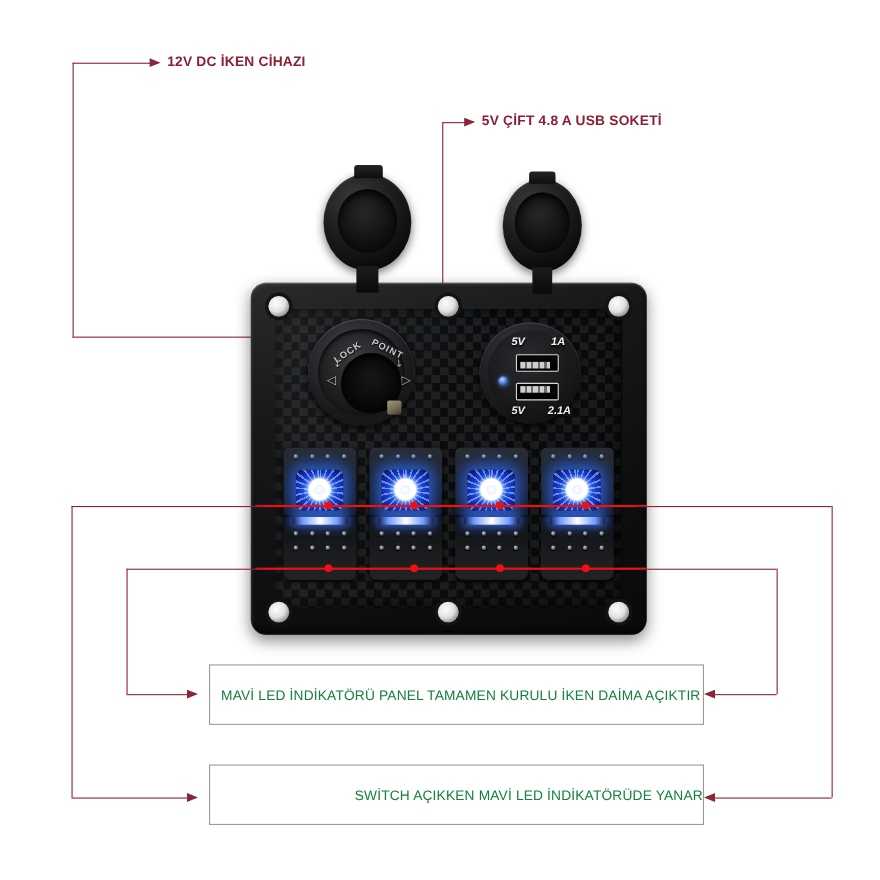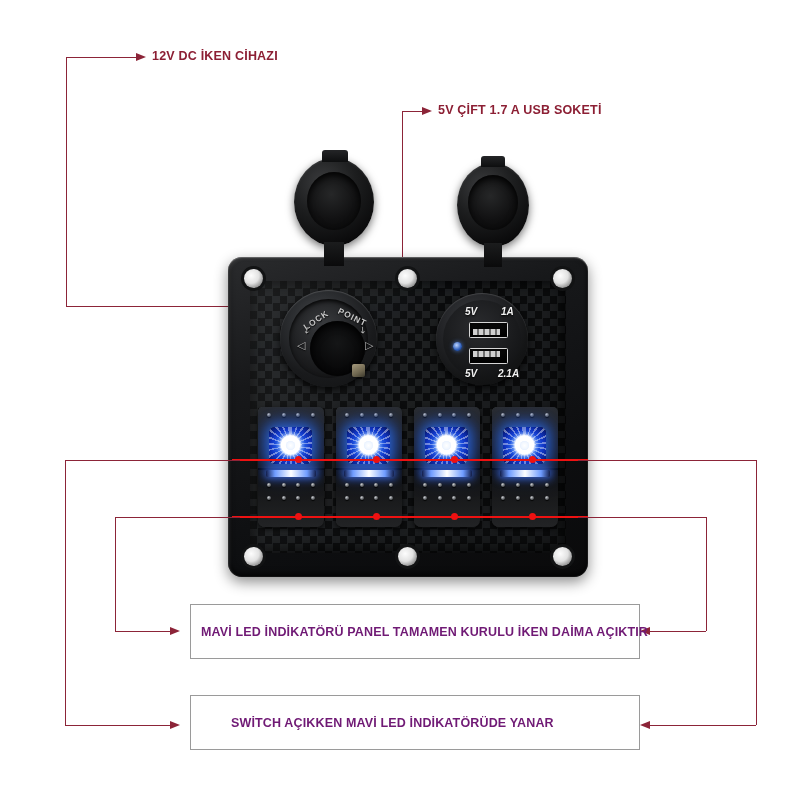--- a/index.html
+++ b/index.html
@@ -63,22 +63,22 @@
   
   .note-box {
     position: absolute;
     border: 1px solid #9a9a9a;
     background: #ffffff;
     box-sizing: border-box;
     display: flex;
     align-items: center;
   }
   .note-box .note-text {
-    color: #701a75;
-    font-weight: bold;
+    color: #15803d;
+    font-weight: normal;
     font-size: 12.5px;
     letter-spacing: 0.15px;
     white-space: nowrap;
     font-family: "Liberation Sans", sans-serif;
   }
 
   
   #panel {
     position: absolute;
     left: 228px;
@@ -359,21 +359,21 @@
 <div id="stage">
 
   <div class="callout-text" style="left:152px; top:49px;">12V DC İKEN CİHAZI</div>
   <div class="arrow right" style="left:136px; top:53px;"></div>
   <div class="lead h" style="left:66px; top:57px; width:72px;"></div>
   <div class="lead v" style="left:66px; top:57px; height:250px;"></div>
   <div class="lead h" style="left:66px; top:306px; width:222px;"></div>
   <div class="lead-bright" style="left:288px; top:305px; width:24px;"></div>
   <div class="reddot" style="left:300px; top:303px;"></div>
 
-  <div class="callout-text" style="left:438px; top:103px;">5V ÇİFT 1.7 A USB SOKETİ</div>
+  <div class="callout-text" style="left:438px; top:103px;">5V ÇİFT 4.8 A USB SOKETİ</div>
   <div class="arrow right" style="left:422px; top:107px;"></div>
   <div class="lead h" style="left:402px; top:111px; width:22px;"></div>
   <div class="lead v" style="left:402px; top:111px; height:196px;"></div>
   <div class="lead h" style="left:402px; top:306px; width:60px;"></div>
   <div class="arrow right" style="left:452px; top:302px;"></div>
   <div class="reddot" style="left:455px; top:303px;"></div>
 
   <div id="panel">
     <div id="carbon"></div>
     <div id="panel-frame"></div>
@@ -568,17 +568,17 @@
 
   <div class="lead h" style="left:578px; top:460px; width:178px;"></div>
   <div class="lead v" style="left:756px; top:460px; height:265px;"></div>
   <div class="lead h" style="left:650px; top:725px; width:106px;"></div>
   <div class="arrow left" style="left:640px; top:721px;"></div>
 
   <div class="note-box" style="left:190px; top:604px; width:450px; height:55px;">
     <span class="note-text" style="padding-left:10px;">MAVİ LED İNDİKATÖRÜ PANEL TAMAMEN KURULU İKEN DAİMA AÇIKTIR</span>
   </div>
 
-  <div class="note-box" style="left:190px; top:695px; width:450px; height:55px;">
+  <div class="note-box" style="left:190px; top:695px; width:450px; height:55px;justify-content:flex-end;">
     <span class="note-text" style="padding-left:40px;">SWİTCH AÇIKKEN MAVİ LED İNDİKATÖRÜDE YANAR</span>
   </div>
 
 </div>
 
 </body></html>

